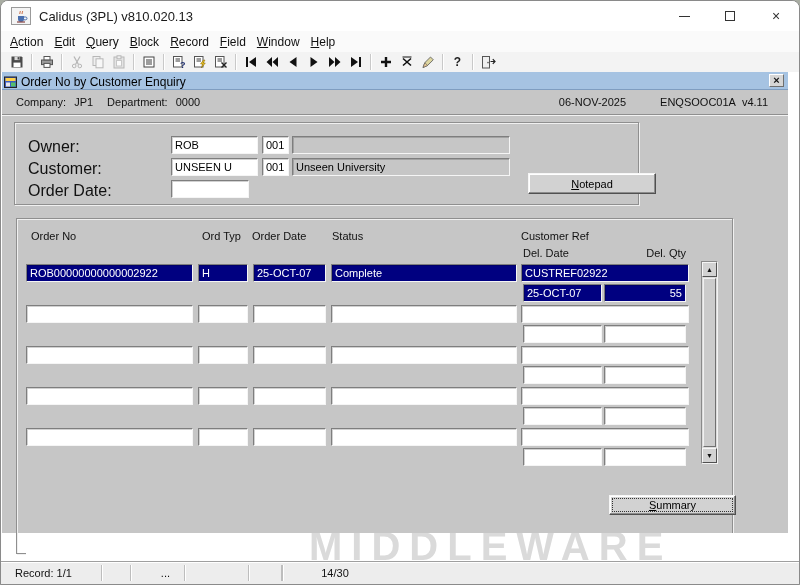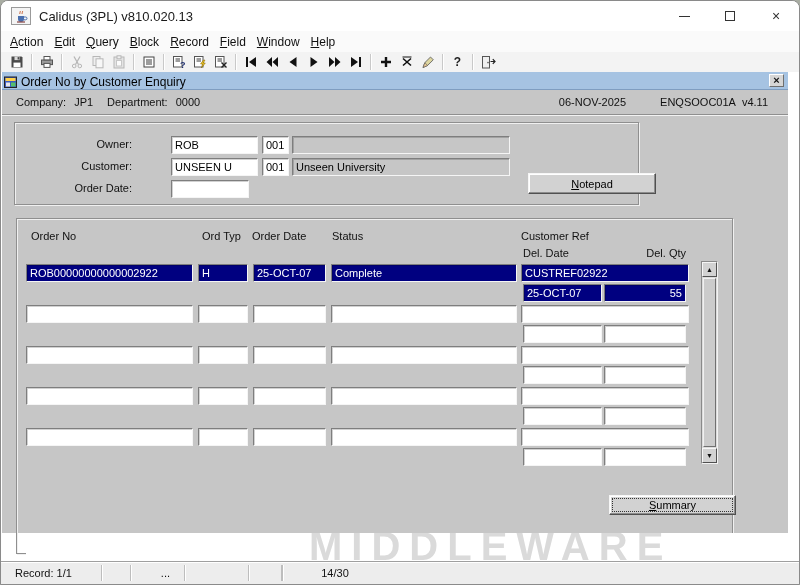--- a/index.html
+++ b/index.html
@@ -58,21 +58,21 @@
   .field{ background:#ffffff; font-size:11px; color:#000; padding:1px 3px; line-height:14px; overflow:hidden; white-space:nowrap; }
   .field.gray{ background:var(--canvas,#c6c6c6); }
   .btn{ background:#d2d2d2; border:1px solid; border-color:#f6f6f6 #505050 #505050 #f6f6f6;
         box-shadow:inset -1px -1px 0 #8c8c8c, inset 1px 1px 0 #ffffff;
         font-size:11px; color:#000; display:flex; align-items:center; justify-content:center; }
   .btn u{ text-decoration:underline; }
 
   
   .crit{ position:absolute; top:32px; left:12px; width:625px; height:83px;
          border:1px solid #8f8f8f; box-shadow:inset 1px 1px 0 #f0f0f0, 1px 1px 0 #f0f0f0; }
-  .crit-label{ position:absolute; left:4px; width:113px; text-align:right; font-size:11px; color:#111; }
+  .crit-label{ position:absolute; left:13px; width:113px; font-size:16px; color:#111; }
   .crit .f{ position:absolute; height:18px;margin-left:37px; }
 
   
   .tbox{ position:absolute; top:128px; left:14px; width:717px; height:336px;
          border:1px solid #8f8f8f; box-shadow:inset 1px 1px 0 #f0f0f0, 1px 1px 0 #f0f0f0; }
   .thead-lbl{ position:absolute; font-size:11px; color:#111; white-space:nowrap; }
   .rows{ position:absolute; top:45px; left:0; right:0; }
   .rowgroup{ position:relative; height:41px; }
   .cell{ position:absolute; top:0; height:18px; }
   .c-orderno{ left:9px;  width:167px; }

